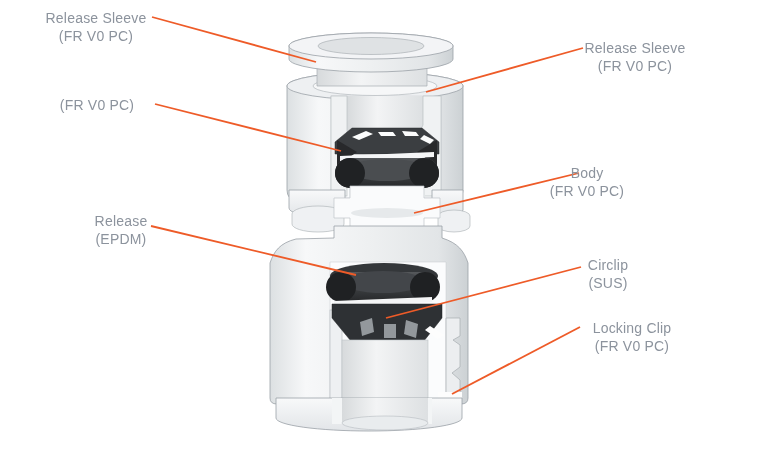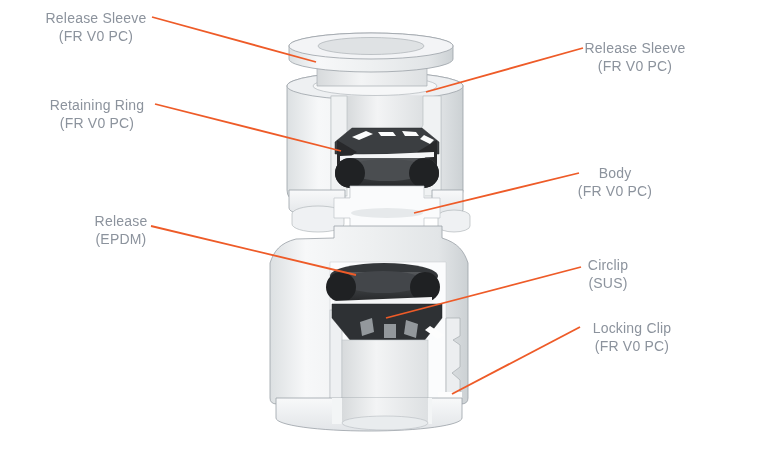--- a/index.html
+++ b/index.html
@@ -157,25 +157,24 @@
     <div>Release Sleeve</div>
     <div>(FR V0 PC)</div>
   </div>
 
   <div class="label" style="left:560px;top:39px">
     <div>Release Sleeve</div>
     <div>(FR V0 PC)</div>
   </div>
 
   <div class="label" style="left:22px;top:96px">
-    <div>Retaining Ring</div>
     <div>(FR V0 PC)</div>
   </div>
 
-  <div class="label" style="left:540px;top:164px">
+  <div class="label" style="left:512px;top:164px">
     <div>Body</div>
     <div>(FR V0 PC)</div>
   </div>
 
   <div class="label" style="left:46px;top:212px">
     <div>Release</div>
     <div>(EPDM)</div>
   </div>
 
   <div class="label" style="left:533px;top:256px">

